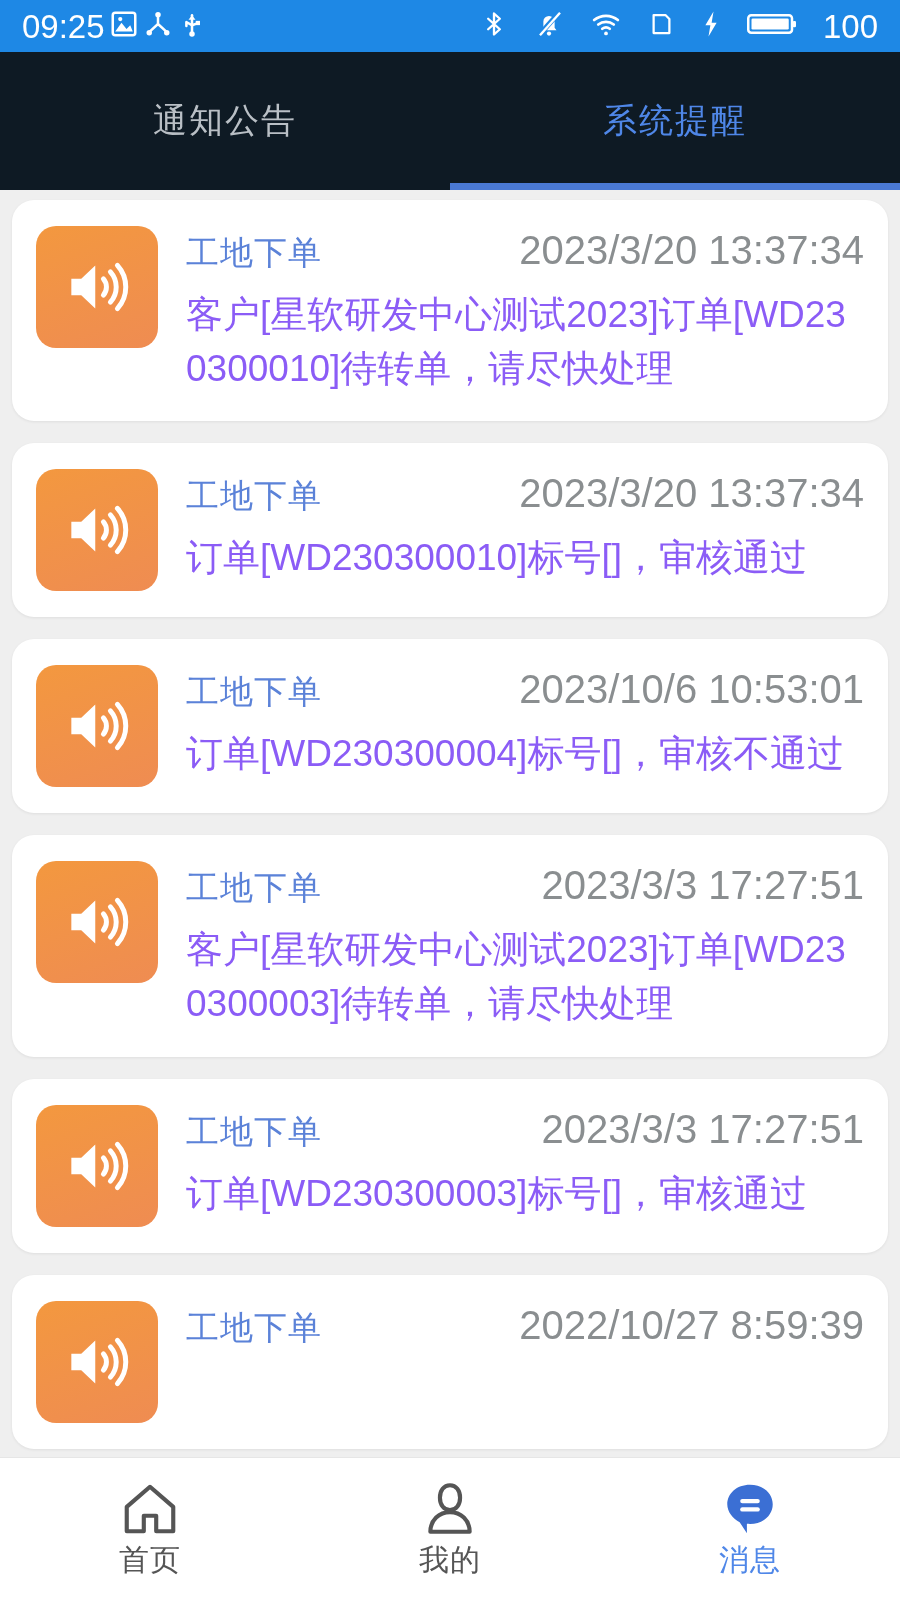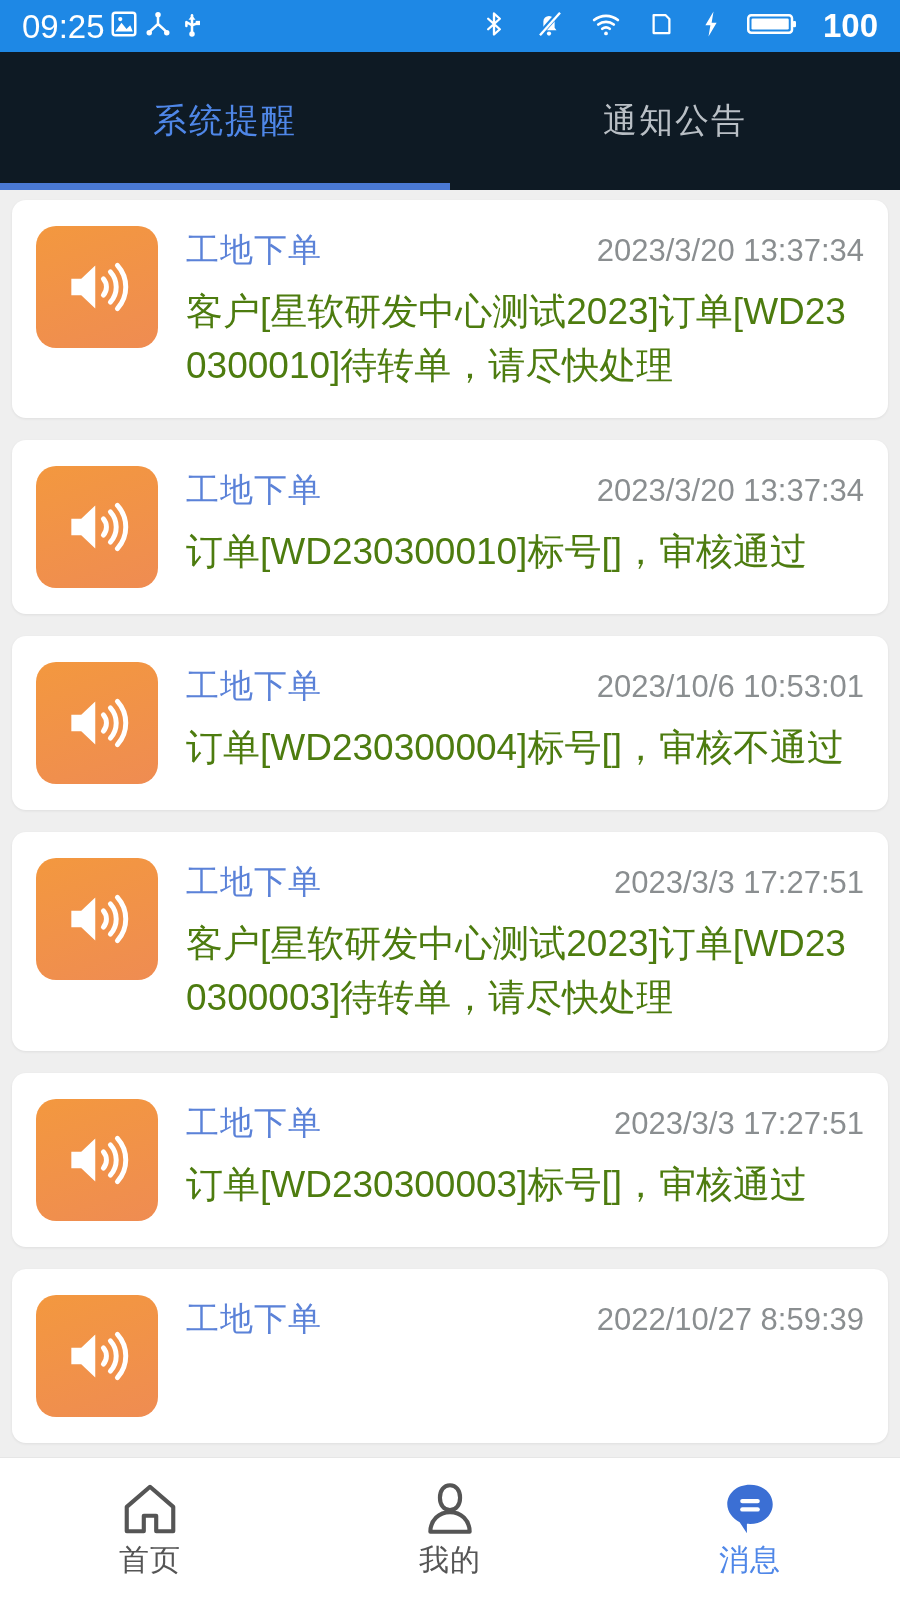--- a/index.html
+++ b/index.html
@@ -42,23 +42,22 @@
   }
   .sb-clock {
     font-size: 33px;
     letter-spacing: 0px;
     line-height: 1;
     font-weight: 400;
   }
   .sb-right {
     margin-left: auto;
     display: flex;
-    align-items: flex-start;
+    align-items: flex-end;
     gap: 26px;
-    font-weight: bold;
   }
   .sb-batt-num {
     font-size: 33px;
     line-height: 1;
   }
   .sb-ico { display: block; }
 
   
   .tabbar {
     position: absolute;
@@ -95,21 +94,21 @@
     height: 1268px;
     overflow: hidden;
     background: #efefef;
     padding-top: 10px;
     box-sizing: border-box;
   }
   .card {
     position: relative;
     margin: 0 12px 22px 12px;
     background: #ffffff;
-    border-radius: 14px;
+    border-radius: 22px;
     box-shadow: 0 1px 3px rgba(0,0,0,0.07);
     display: flex;
     padding: 26px 24px 26px 24px;
     box-sizing: border-box;
   }
   .card-icon {
     flex: 0 0 auto;
     width: 122px;
     height: 122px;
     border-radius: 20px;
@@ -130,28 +129,28 @@
     justify-content: space-between;
     margin-bottom: 12px;
   }
   .card-title {
     font-size: 33px;
     color: #5b82d8;
     letter-spacing: 1px;
     white-space: nowrap;
   }
   .card-time {
-    font-size: 31px;
+    font-size: 40px;
     color: #8a8e90;
     white-space: nowrap;
     letter-spacing: 0px;
   }
   .card-text {
     font-size: 37px;
-    color: #4d7c0f;
+    color: #8b5cf6;
     line-height: 1.45;
     letter-spacing: 0px;
     word-break: break-all;
   }
 
   
   .bottomnav {
     position: absolute;
     left: 0; bottom: 0;
     width: 900px;
@@ -253,26 +252,26 @@
           <rect x="1" y="5" width="35" height="14" rx="2.4" fill="none" stroke="#fff" stroke-width="2"></rect>
           <rect x="3.6" y="7.6" width="29.8" height="8.8" rx="1" fill="#fff"></rect>
           <rect x="36.6" y="9.5" width="2.6" height="5" rx="1" fill="#fff"></rect>
         </svg>
       </span>
       <span class="sb-batt-num">100</span>
     </div>
   </div>
 
   <div class="tabbar">
+    <div class="tab inactive">
+      <span>通知公告</span>
+    </div>
     <div class="tab active">
       <span>系统提醒</span>
       <span class="tab-underline"></span>
-    </div>
-    <div class="tab inactive">
-      <span>通知公告</span>
     </div>
   </div>
 
   <div class="list">
 
     <div class="card">
       <div class="card-icon">
         <svg width="70" height="70" viewBox="0 0 24 24">
           <path d="M3.2 9.2 L6.6 9.2 L11.4 4.6 L11.4 19.4 L6.6 14.8 L3.2 14.8 Z" fill="#fff"></path>
           <path d="M14.2 9.2 A4.3 4.3 0 0 1 14.2 14.8" fill="none" stroke="#fff" stroke-width="1.7" stroke-linecap="round"></path>

